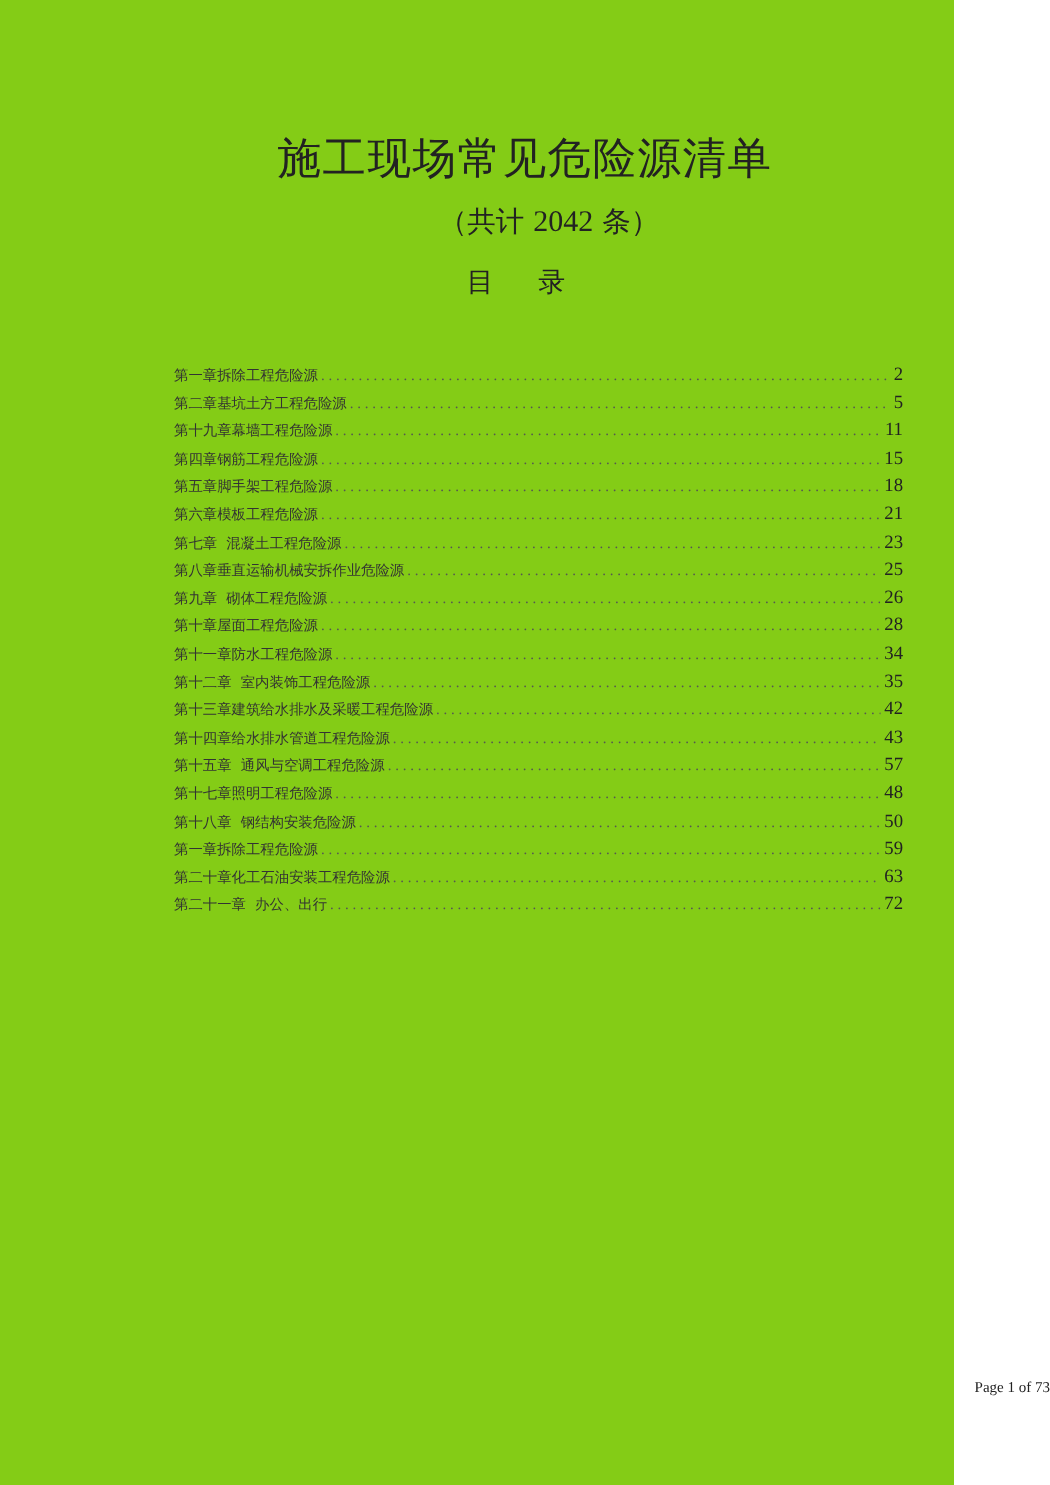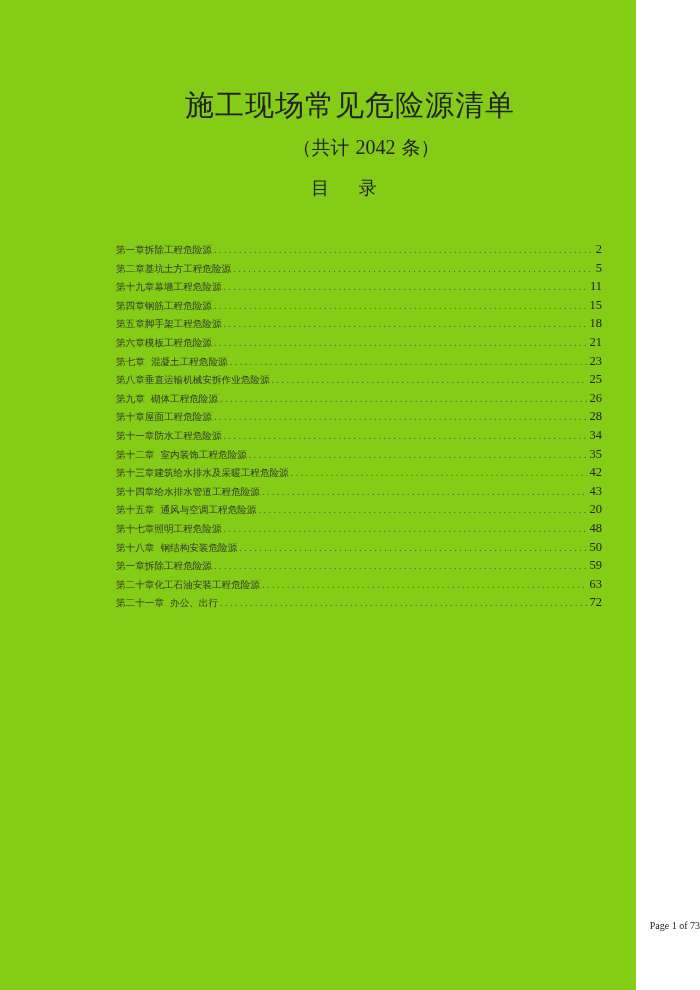--- a/index.html
+++ b/index.html
@@ -195,21 +195,21 @@
         <span class="toc-page">42</span>
       </li>
     <li class="toc-row">
         <span class="toc-label">第十四章给水排水管道工程危险源</span>
         <span class="toc-dots"></span>
         <span class="toc-page">43</span>
       </li>
     <li class="toc-row">
         <span class="toc-label">第十五章  通风与空调工程危险源</span>
         <span class="toc-dots"></span>
-        <span class="toc-page">20</span>
+        <span class="toc-page">57</span>
       </li>
     <li class="toc-row">
         <span class="toc-label">第十七章照明工程危险源</span>
         <span class="toc-dots"></span>
         <span class="toc-page">48</span>
       </li>
     <li class="toc-row">
         <span class="toc-label">第十八章  钢结构安装危险源</span>
         <span class="toc-dots"></span>
         <span class="toc-page">50</span>

